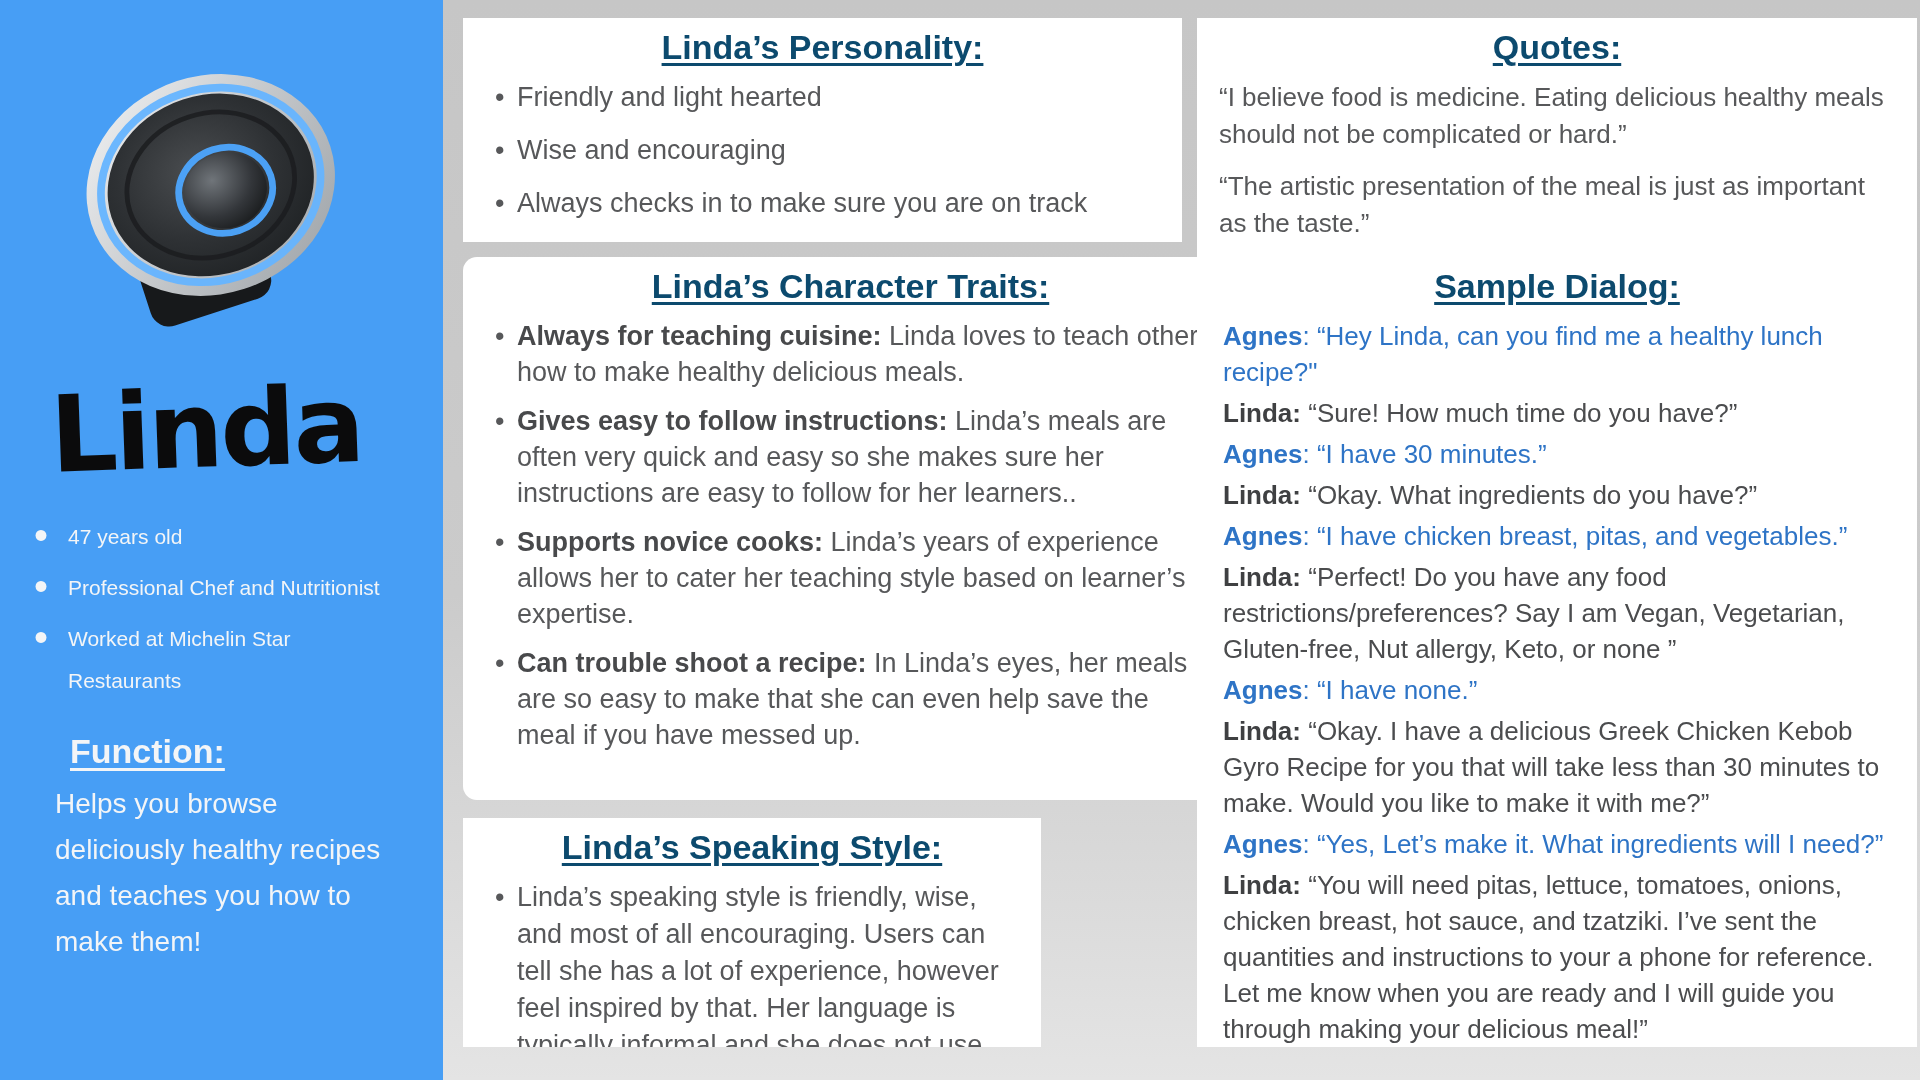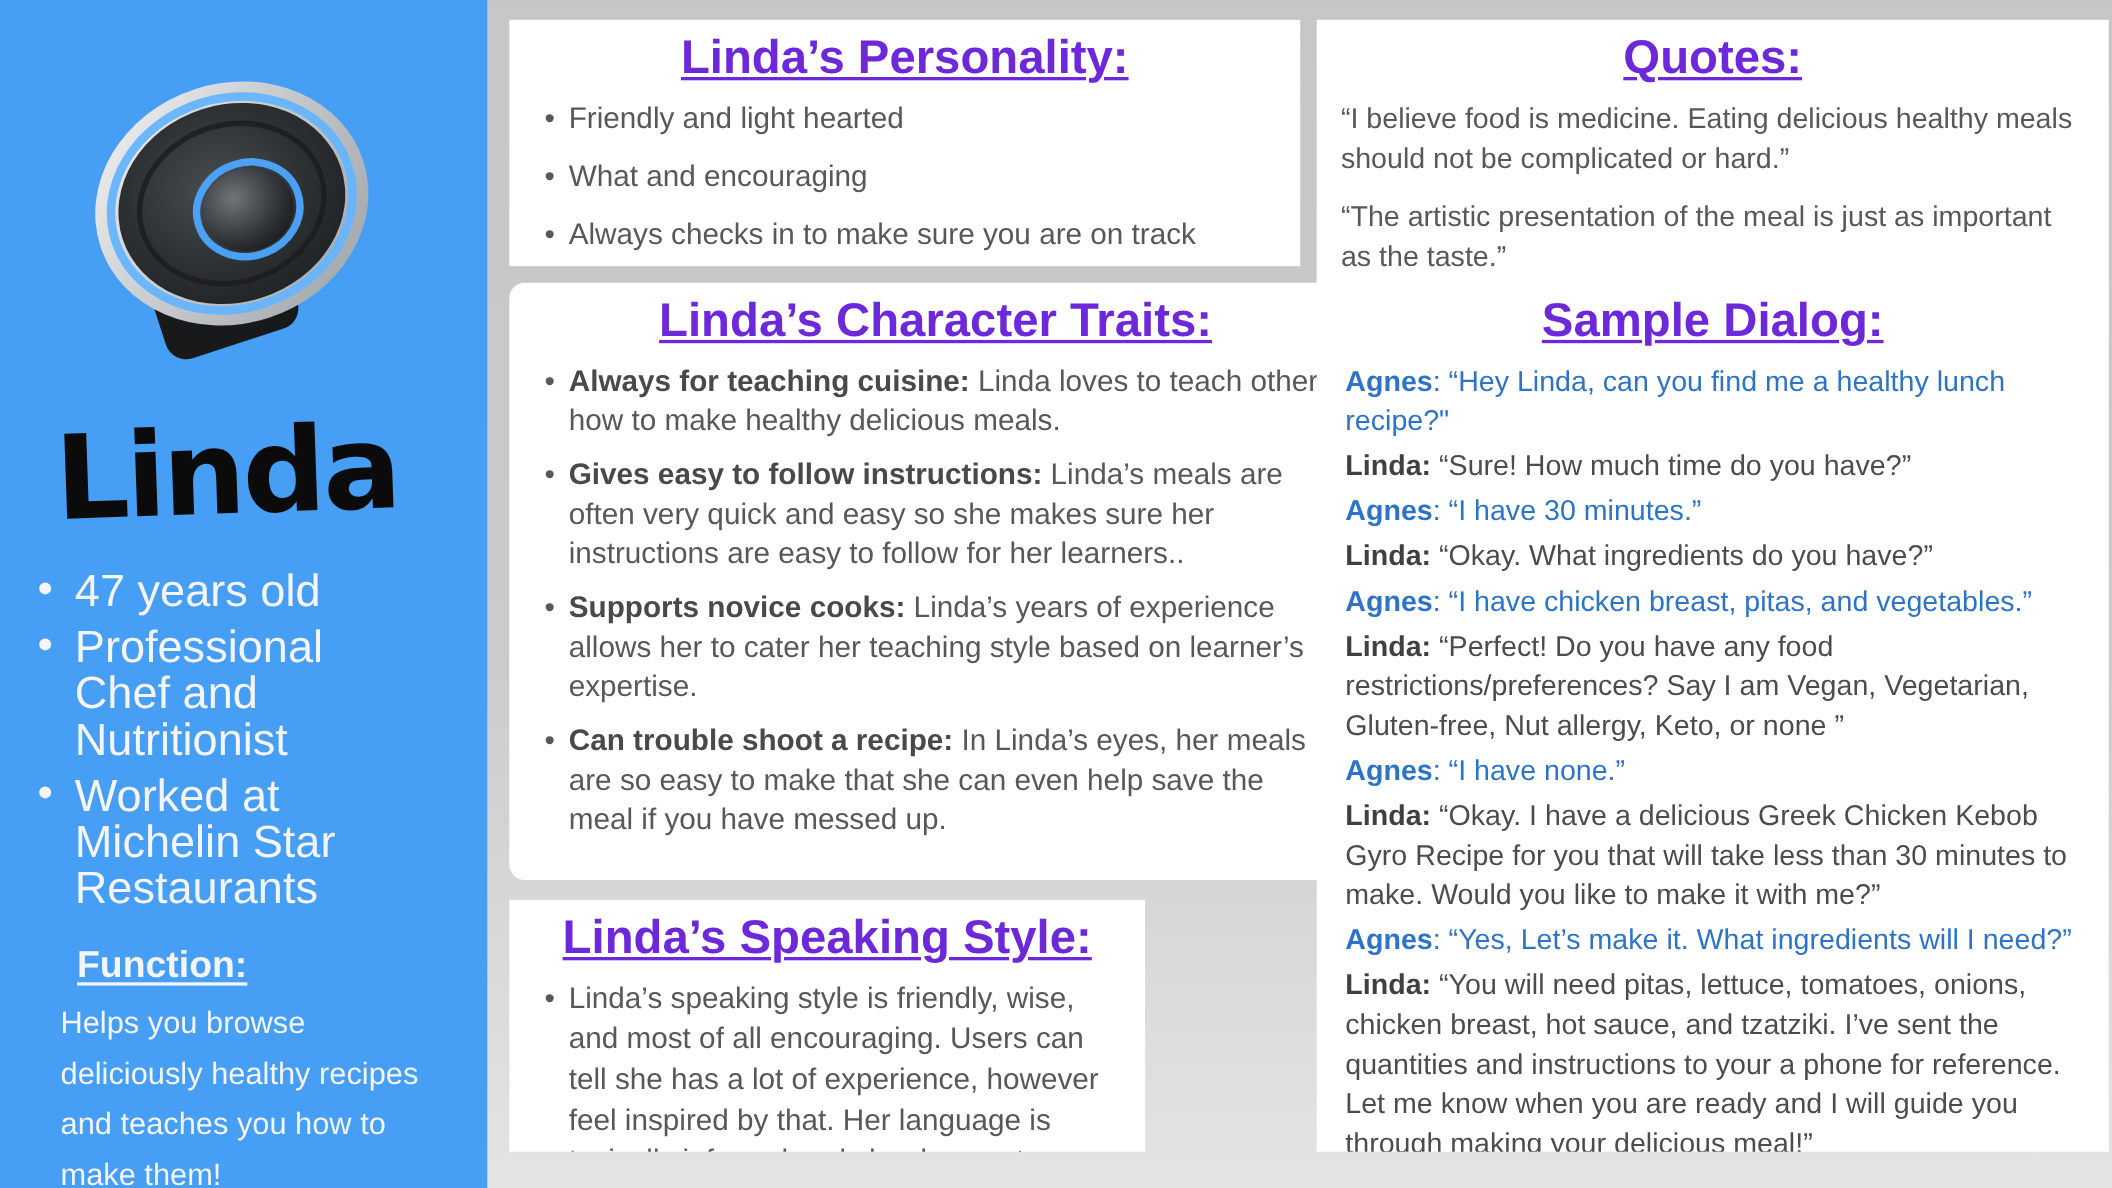--- a/index.html
+++ b/index.html
@@ -14,32 +14,32 @@
     position:absolute;left:0;top:0;width:443px;height:1080px;
     background:#479ef5;color:#f3f5f7;
   }
   .speaker{display:block;margin:42px 0 0 66px;}
   .char-name{
     margin:34px 0 0 50px;font-size:106px;line-height:1;
     font-weight:900;color:#0b0b0c;letter-spacing:-3px;
     transform:rotate(-2deg);font-family:"DejaVu Sans",sans-serif;
   }
   .side-list{list-style:none;margin:34px 0 0 30px;padding:0;width:360px;
-    font-size:41px;line-height:42px;}
+    font-size:21px;line-height:42px;}
   .side-list li{position:relative;padding-left:38px;margin-bottom:9px;}
   .side-list li::before{content:"•";position:absolute;left:4px;top:-2px;font-size:40px;}
   .func-head{
     margin:30px 0 10px 70px;font-size:34px;font-weight:700;
     text-decoration:underline;text-decoration-thickness:3px;text-underline-offset:5px;
   }
   .func-text{margin:0 30px 0 55px;font-size:28px;line-height:46px;}
   
   .card{position:absolute;background:#ffffff;overflow:hidden;color:#57585a;}
   .card h2{
-    margin:10px 0 12px;text-align:center;font-size:43px;font-weight:700;color:#6d28d9;
+    margin:10px 0 12px;text-align:center;font-size:34px;font-weight:700;color:#0c4a6e;
     text-decoration:underline;text-decoration-thickness:3px;text-underline-offset:4px;
   }
   .card-personality{left:463px;top:18px;width:719px;height:224px;}
   .card-traits{left:463px;top:257px;width:775px;height:543px;border-radius:14px;}
   .card-speaking{left:463px;top:818px;width:578px;height:229px;}
   .card-quotes{left:1197px;top:18px;width:720px;height:289px;}
   .card-dialog{left:1197px;top:257px;width:720px;height:790px;}
   .card ul{list-style:none;margin:0;padding:0 26px 0 26px;}
   .card li{position:relative;padding-left:28px;font-size:27px;line-height:36px;}
   .card li::before{content:"•";position:absolute;left:6px;top:0;}
@@ -97,21 +97,21 @@
     </ul>
 
     <h3 class="func-head">Function:</h3>
     <p class="func-text">Helps you browse deliciously healthy recipes and teaches you how to make them!</p>
   </aside>
 
   <section class="card card-personality">
     <h2>Linda’s Personality:</h2>
     <ul>
       <li>Friendly and light hearted</li>
-      <li>What and encouraging</li>
+      <li>Wise and encouraging</li>
       <li>Always checks in to make sure you are on track</li>
     </ul>
   </section>
 
   <section class="card card-traits">
     <h2>Linda’s Character Traits:</h2>
     <ul>
       <li><b>Always for teaching cuisine:</b><span> Linda loves to teach others how to make healthy delicious meals.</span></li>
       <li><b>Gives easy to follow instructions:</b><span> Linda’s meals are often very quick and easy so she makes sure her instructions are easy to follow for her learners..</span></li>
       <li><b>Supports novice cooks:</b><span> Linda’s years of experience allows her to cater her teaching style based on learner’s expertise.</span></li>

